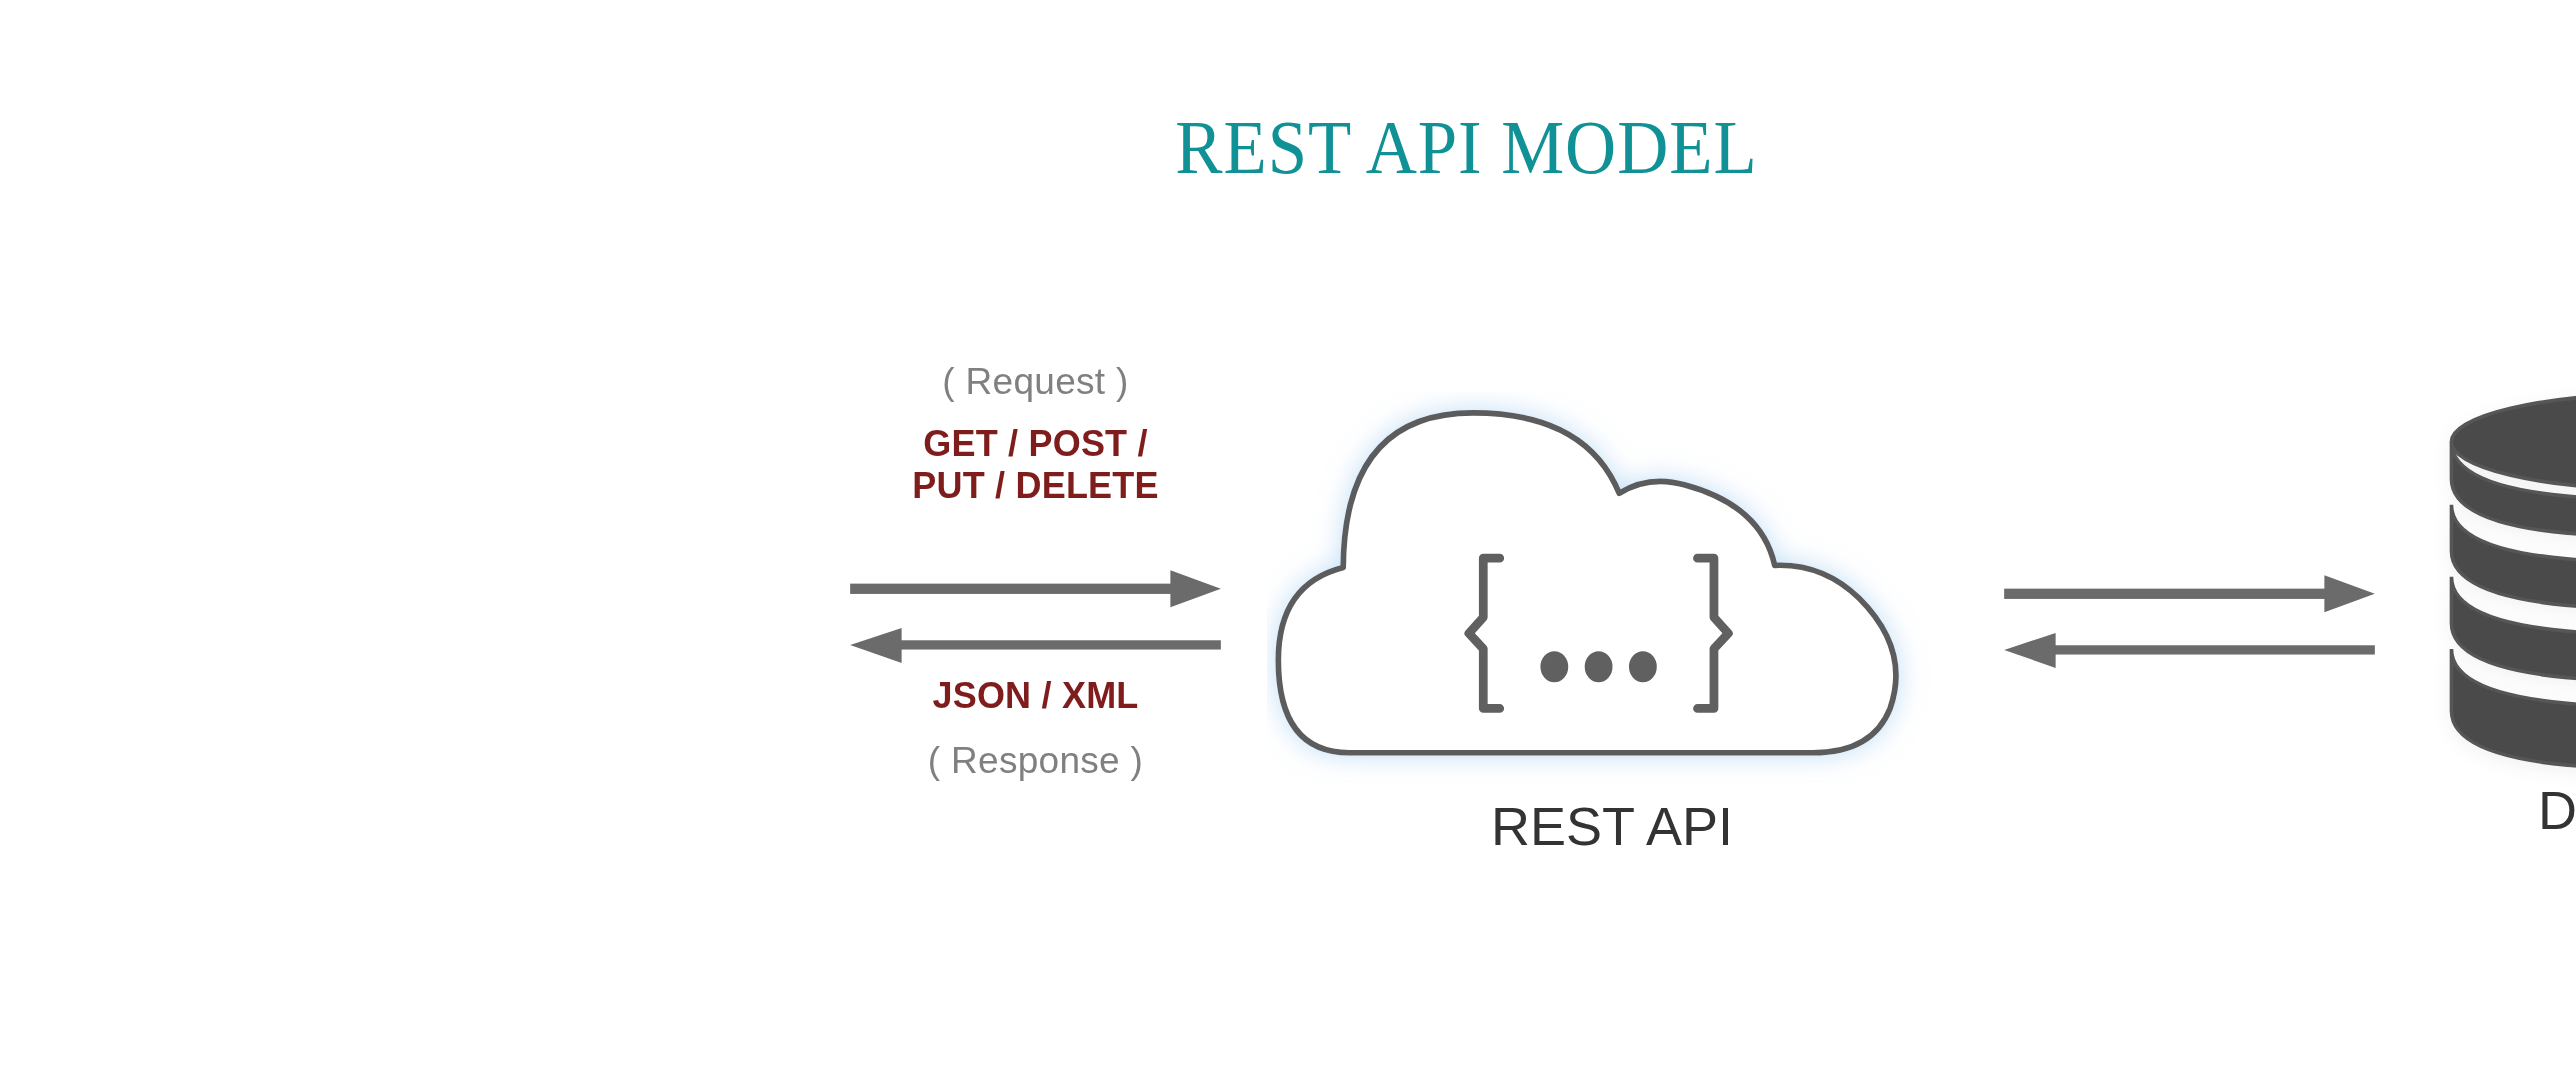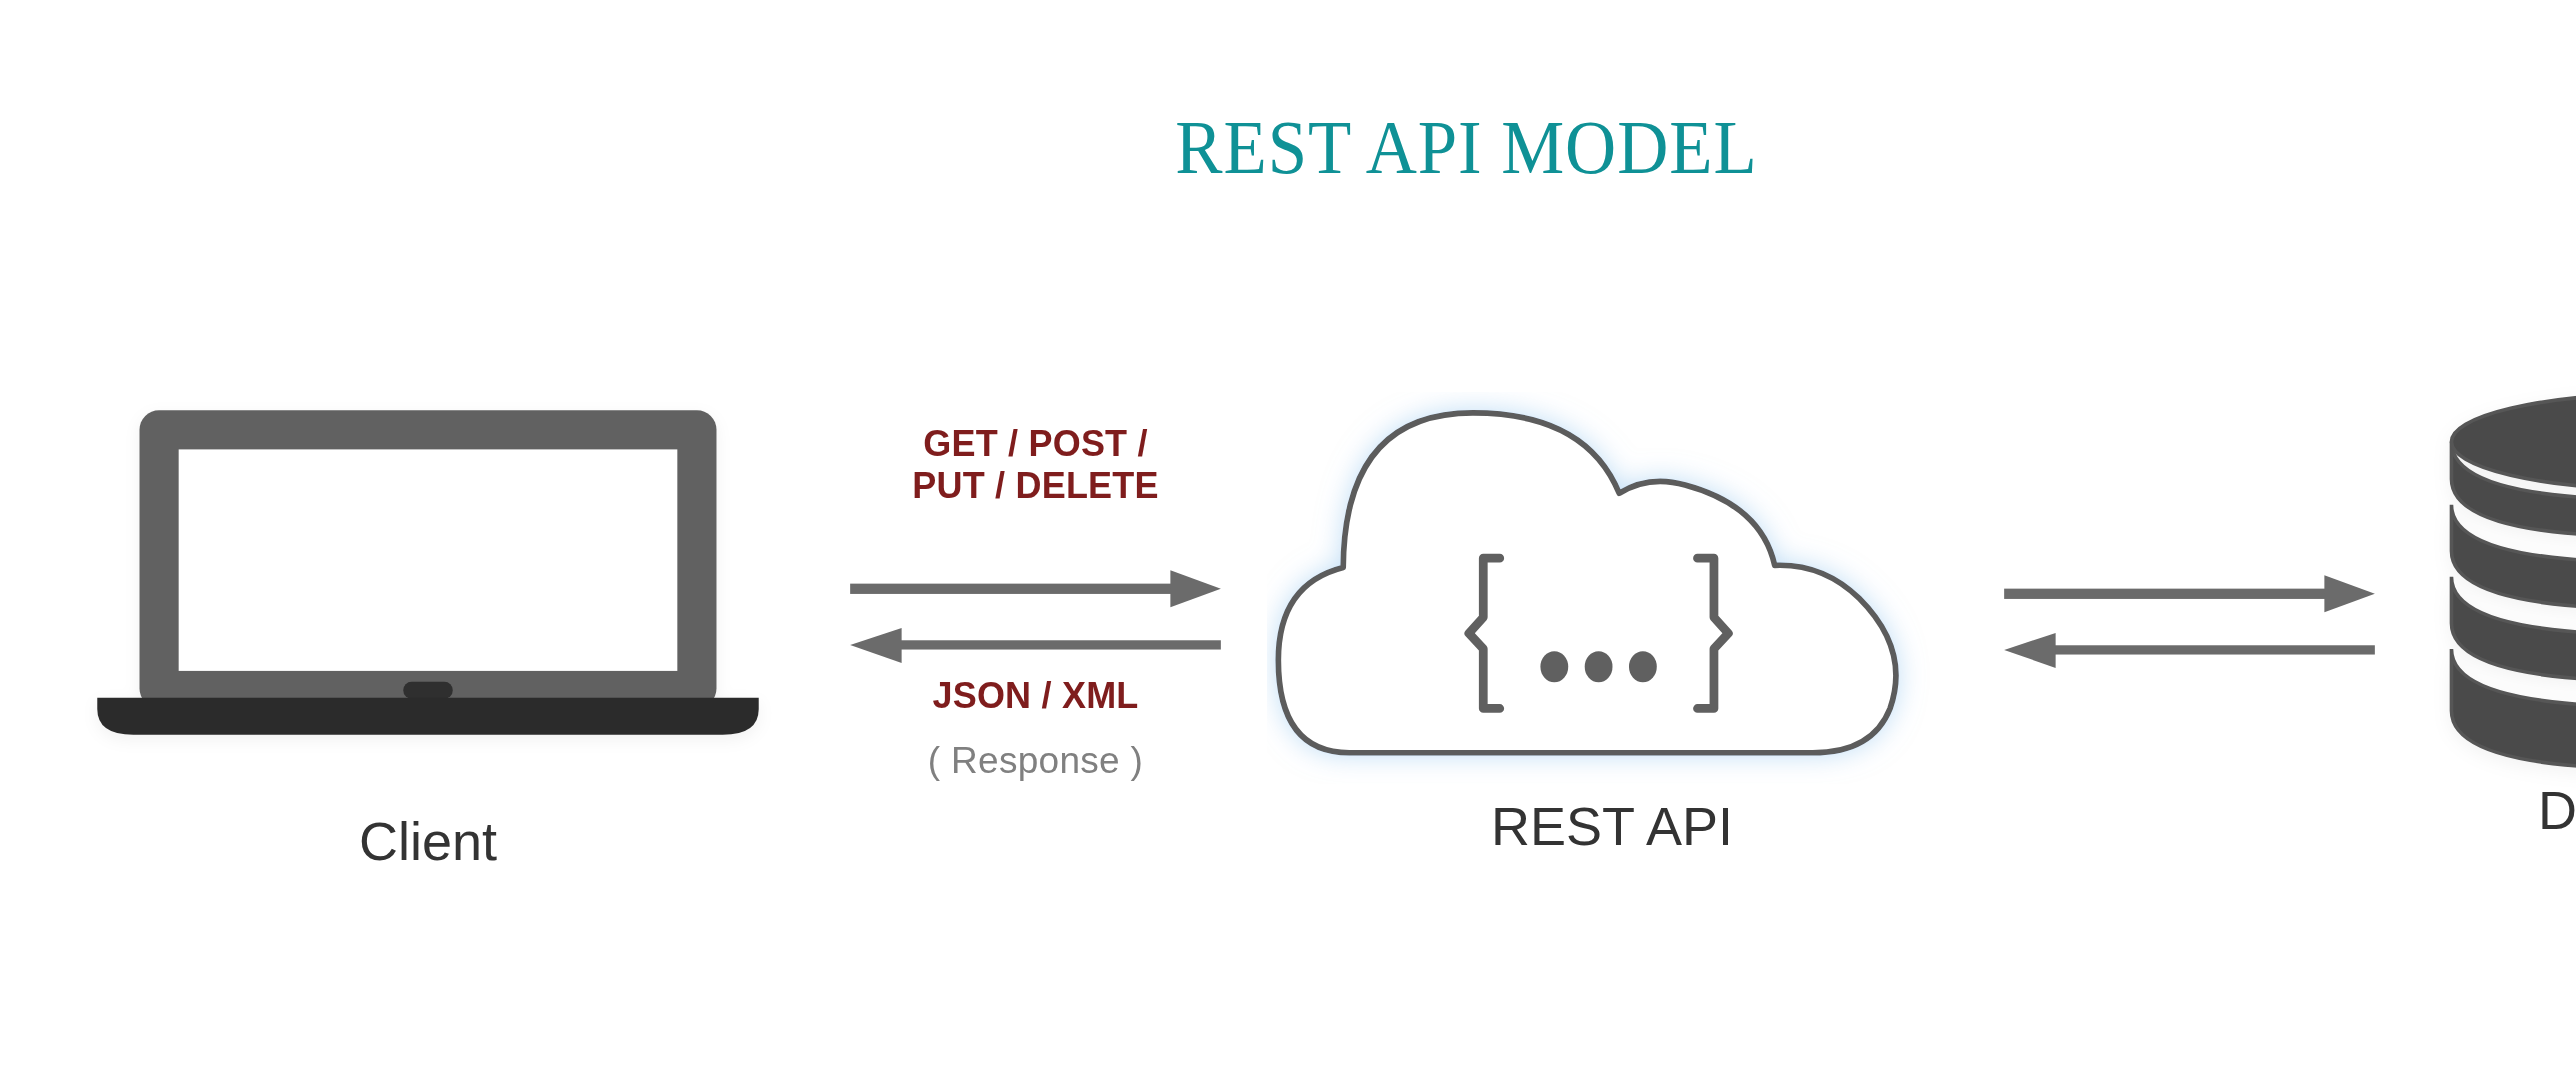--- a/index.html
+++ b/index.html
@@ -168,35 +168,20 @@
     height: 103px;
   }
 </style>
 </head>
 <body>
 
 <div id="canvas">
 
   <div id="diagram-title">REST API MODEL</div>
 
-  <div class="node" id="client-node">
-
-    <svg id="laptop-icon" viewBox="0 0 1320 640">
-
-      <rect x="100" y="6" width="1120" height="578" rx="38" ry="38" fill="#616161"></rect>
-
-      <rect x="176" y="82" width="968" height="430" fill="#ffffff"></rect>
-
-      <rect x="612" y="533" width="96" height="33" rx="16" ry="16" fill="#2f2f2f"></rect>
-
-      <path d="M 18 564 L 1302 564 L 1302 586 Q 1302 636 1232 636 L 88 636 Q 18 636 18 586 Z" fill="#2b2b2b"></path>
-    </svg>
-
-    <div class="node-caption">Client</div>
-  </div>
 
   <div class="node" id="api-node">
 
     <svg id="cloud-icon" viewBox="0 0 1340 760">
       <defs>
         <filter id="cloudGlow" x="-25%" y="-25%" width="150%" height="150%">
           <feDropShadow dx="0" dy="0" stdDeviation="26" flood-color="#8fc3ee" flood-opacity="0.55"></feDropShadow>
         </filter>
       </defs>
 
@@ -254,20 +239,21 @@
         <path d="M 28 118 L 28 190 Q 28 302 420 302 Q 812 302 812 190 L 812 118 Q 812 230 420 230 Q 28 230 28 118 Z"></path>
         <ellipse cx="420" cy="118" rx="392" ry="92"></ellipse>
       </g>
     </svg>
 
     <div class="node-caption">Database</div>
   </div>
 
   <div class="flow" id="flow-client-api">
 
+    <div class="flow-label paren" id="req-paren">( Request )</div>
 
     <div class="flow-label method" id="req-methods">
       <span>GET / POST /</span><br>
       <span>PUT / DELETE</span>
     </div>
 
     <svg id="arrows-client-api" viewBox="0 0 740 200">
 
       <g fill="#6b6b6b">
         <rect x="10" y="42" width="636" height="20"></rect>

